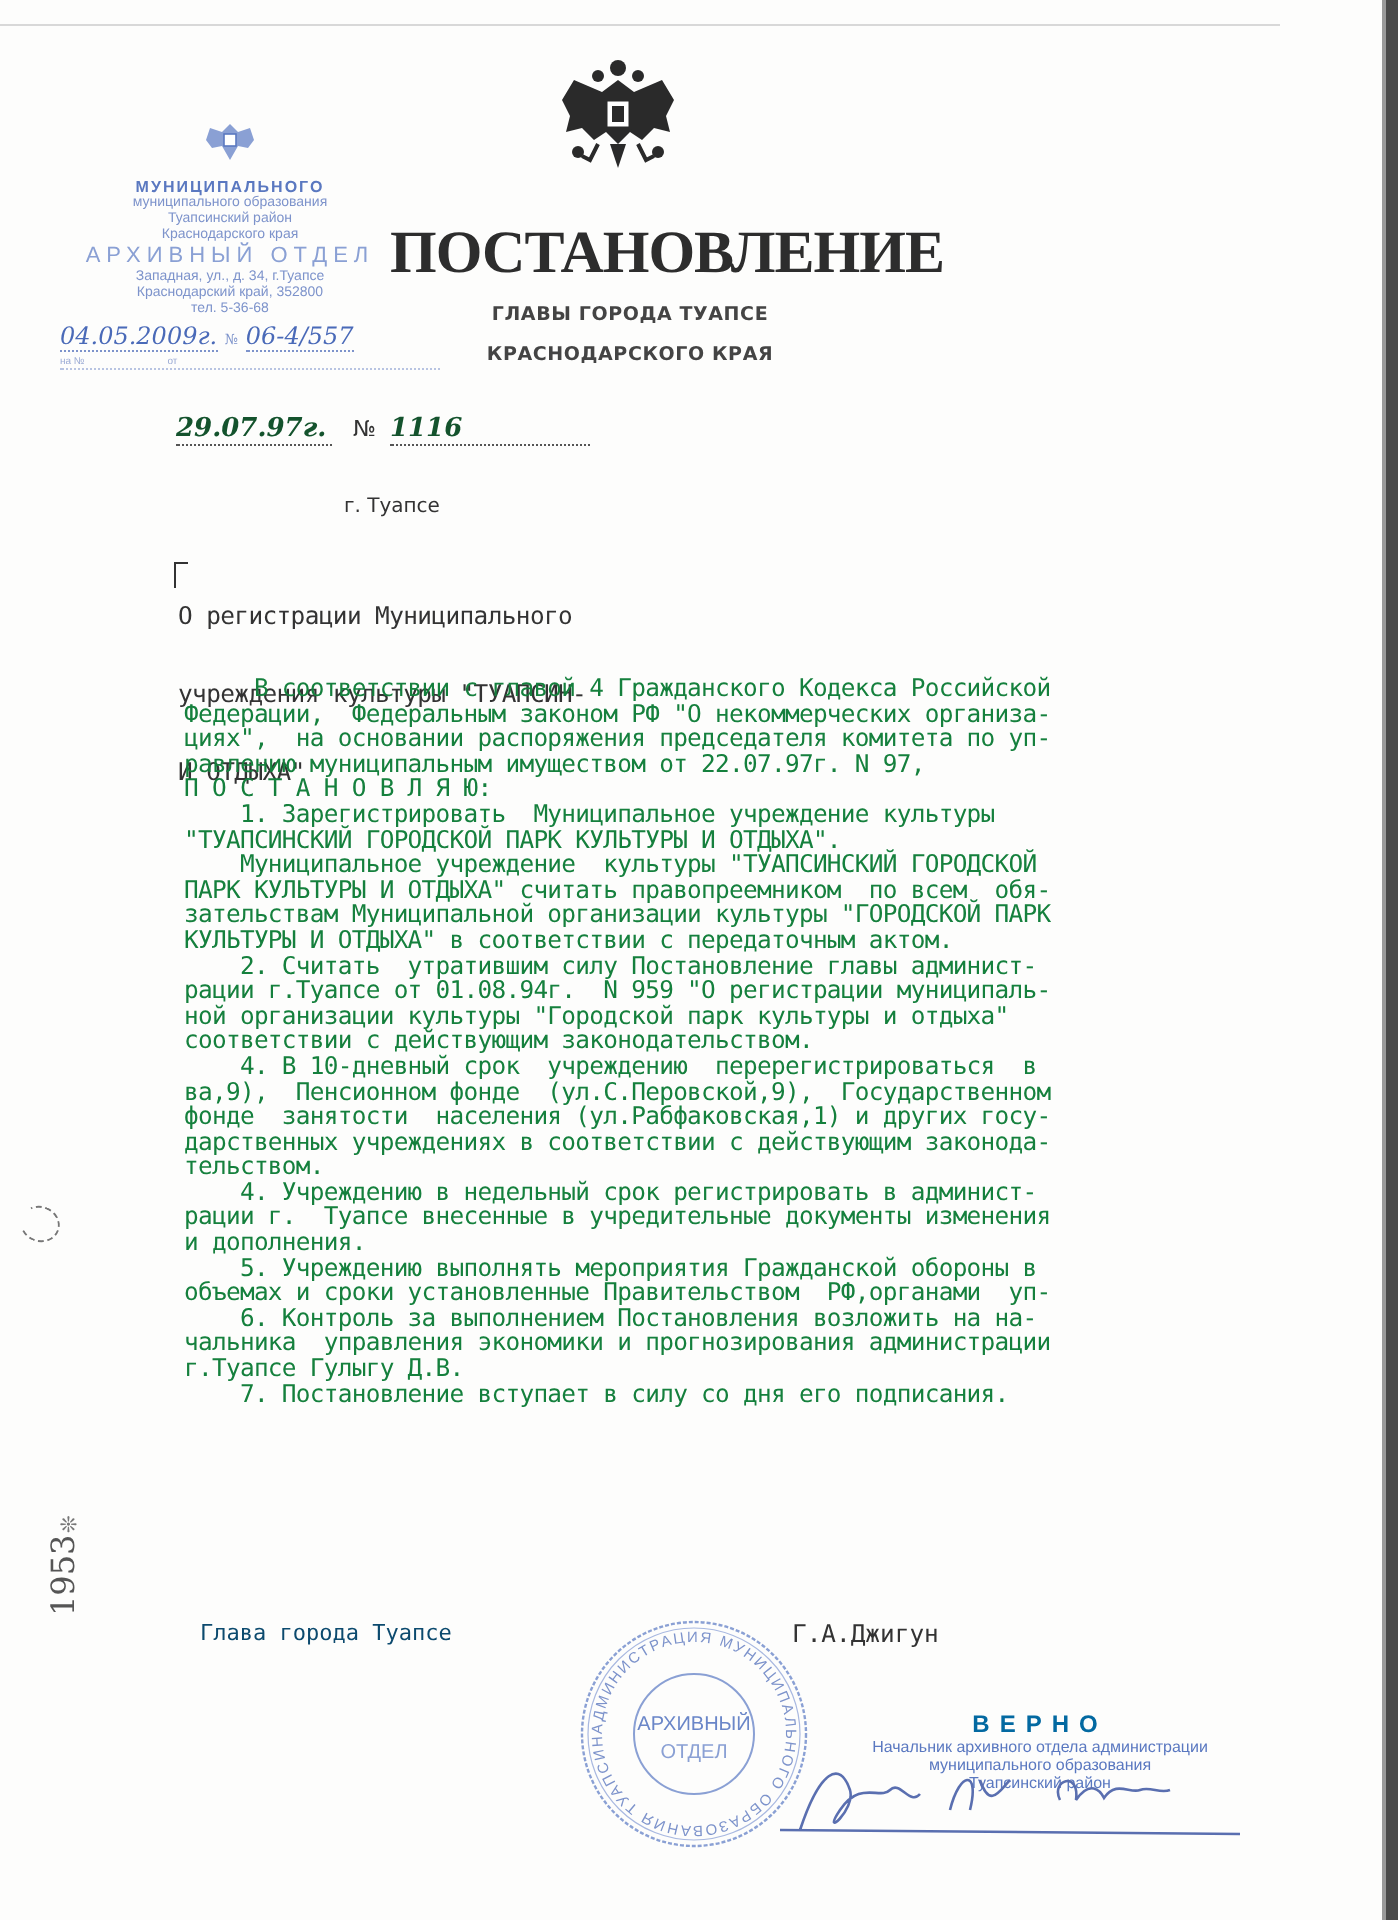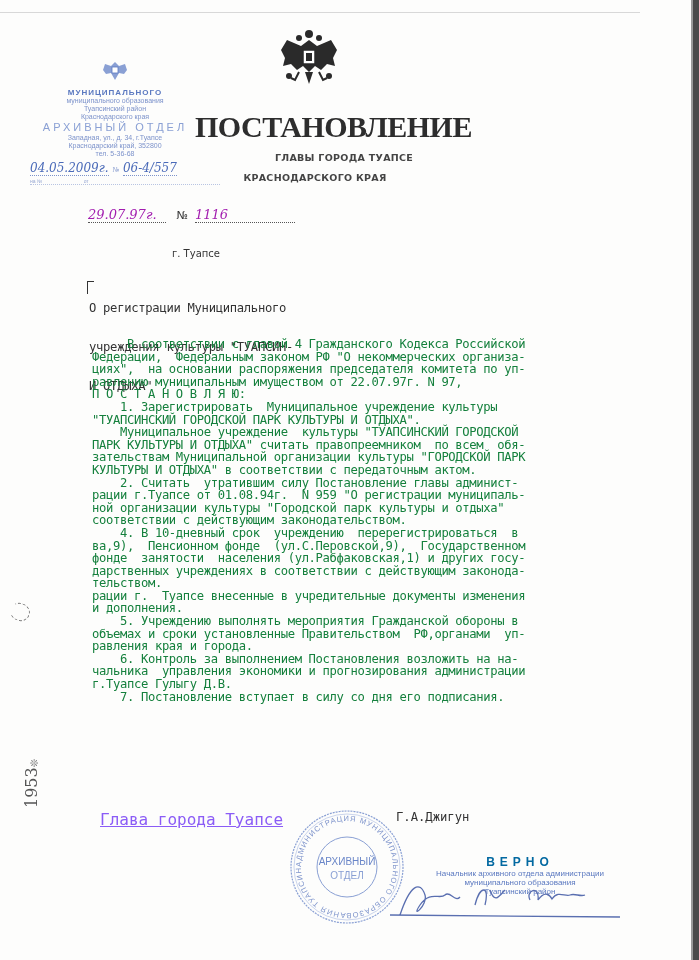--- a/index.html
+++ b/index.html
@@ -17,39 +17,39 @@
   .stamp-tl .eagle { width:26px; height:22px; margin:0 auto 2px auto; }
   .stamp-tl .l1 { font-size:8px; font-weight:bold; letter-spacing:1px; line-height:9px; }
   .stamp-tl .l2 { font-size:7px; line-height:8px; color:#7d93cb; }
   .stamp-tl .l3 { font-size:11px; letter-spacing:3px; line-height:13px; color:#8aa0d4; }
   .stamp-tl .reg { position:absolute; left:0; top:101px; width:190px; font-family:"DejaVu Serif", serif; font-style:italic; font-size:12px; color:#4a6ab8; text-align:left; white-space:nowrap; }
   .stamp-tl .reg .ul { border-bottom:1px dotted #7d93cb; }
   .stamp-tl .reg2 { position:absolute; left:0; top:118px; width:190px; border-bottom:1px dotted #b8c4e2; height:6px; font-size:5px; color:#9aaad4; text-align:left; }
 
   
   .title { position:absolute; left:195px; top:110px; width:240px; text-align:center; font-family:"Liberation Serif", serif; font-weight:bold; font-size:30px; letter-spacing:-0.5px; color:#2d2d2d; }
-  .subtitle1 { position:absolute; left:245px; top:152px; width:140px; text-align:center; font-family:"DejaVu Sans", sans-serif; font-weight:bold; font-size:9.5px; color:#444; letter-spacing:0.3px;margin-left:29px; }
+  .subtitle1 { position:absolute; left:245px; top:152px; width:140px; text-align:center; font-family:"DejaVu Sans", sans-serif; font-weight:bold; font-size:9.5px; color:#444; letter-spacing:0.3px; }
   .subtitle2 { position:absolute; left:240px; top:172px; width:150px; text-align:center; font-family:"DejaVu Sans", sans-serif; font-weight:bold; font-size:9.5px; color:#444; letter-spacing:0.3px; }
 
   
   .dateline { position:absolute; left:88px; top:207px; width:260px; font-family:"DejaVu Sans", sans-serif; font-size:11px; color:#333; white-space:nowrap; }
-  .dateline .hand { font-family:"DejaVu Serif", serif; font-style:italic; font-size:13px; color:#a21caf; }
+  .dateline .hand { font-family:"DejaVu Serif", serif; font-style:italic; font-size:13px; color:#14532d;font-weight:bold; }
   .dateline .dots { display:inline-block; border-bottom:1px dotted #555; }
   .city { position:absolute; left:172px; top:248px; font-family:"DejaVu Sans", sans-serif; font-size:10px; color:#333; }
 
   
   .subject { position:absolute; left:89px; top:276px; width:260px; font-size:12.2px; line-height:13px; color:#333; white-space:pre; letter-spacing:-0.3px; }
   .subject-bracket { position:absolute; left:87px; top:281px; width:6px; height:12px; border-left:1px solid #333; border-top:1px solid #333; }
 
   
   .body { position:absolute; left:92px; top:338px; width:520px; font-size:12.2px; line-height:12.6px; color:#15803d; letter-spacing:-0.35px; }
   .body .ln { white-space:pre; display:block; }
 
   
-  .sig-left { position:absolute; left:100px; top:810px; font-size:16px; color:#8b5cf6;text-decoration:underline; }
+  .sig-left { position:absolute; left:100px; top:810px; font-size:11px; color:#0c4a6e; }
   .sig-right { position:absolute; left:396px; top:810px; font-size:12.2px; color:#333; }
 
   
   .round-stamp { position:absolute; left:287px; top:807px; width:120px; height:120px; }
   .verno { position:absolute; left:415px; top:855px; width:210px; text-align:center; color:#6a86c8; font-family:"Liberation Sans", sans-serif; }
   .verno .v { font-size:12px; font-weight:bold; letter-spacing:5px; color:#0369a1; }
   .verno .s { font-size:8px; line-height:9px; color:#5a78c0; }
   .signature-svg { position:absolute; left:380px; top:875px; width:260px; height:50px; }
 
   
@@ -136,25 +136,25 @@
     <span class="ln">КУЛЬТУРЫ И ОТДЫХА" в соответствии с передаточным актом.</span>
     <span class="ln">    2. Считать  утратившим силу Постановление главы админист-</span>
     <span class="ln">рации г.Туапсе от 01.08.94г.  N 959 "О регистрации муниципаль-</span>
     <span class="ln">ной организации культуры "Городской парк культуры и отдыха"</span>
     <span class="ln">соответствии с действующим законодательством.</span>
     <span class="ln">    4. В 10-дневный срок  учреждению  перерегистрироваться  в</span>
     <span class="ln">ва,9),  Пенсионном фонде  (ул.С.Перовской,9),  Государственном</span>
     <span class="ln">фонде  занятости  населения (ул.Рабфаковская,1) и других госу-</span>
     <span class="ln">дарственных учреждениях в соответствии с действующим законода-</span>
     <span class="ln">тельством.</span>
+    <span class="ln">    4. Учреждению в недельный срок регистрировать в админист-</span>
     <span class="ln">рации г.  Туапсе внесенные в учредительные документы изменения</span>
     <span class="ln">и дополнения.</span>
     <span class="ln">    5. Учреждению выполнять мероприятия Гражданской обороны в</span>
     <span class="ln">объемах и сроки установленные Правительством  РФ,органами  уп-</span>
-    <span class="ln">равления края и города.</span>
     <span class="ln">    6. Контроль за выполнением Постановления возложить на на-</span>
     <span class="ln">чальника  управления экономики и прогнозирования администрации</span>
     <span class="ln">г.Туапсе Гулыгу Д.В.</span>
     <span class="ln">    7. Постановление вступает в силу со дня его подписания.</span>
   </div>
 
   <div class="sig-left">Глава города Туапсе</div>
   <div class="sig-right">Г.А.Джигун</div>
 
   <svg class="round-stamp" viewBox="0 0 120 120">

